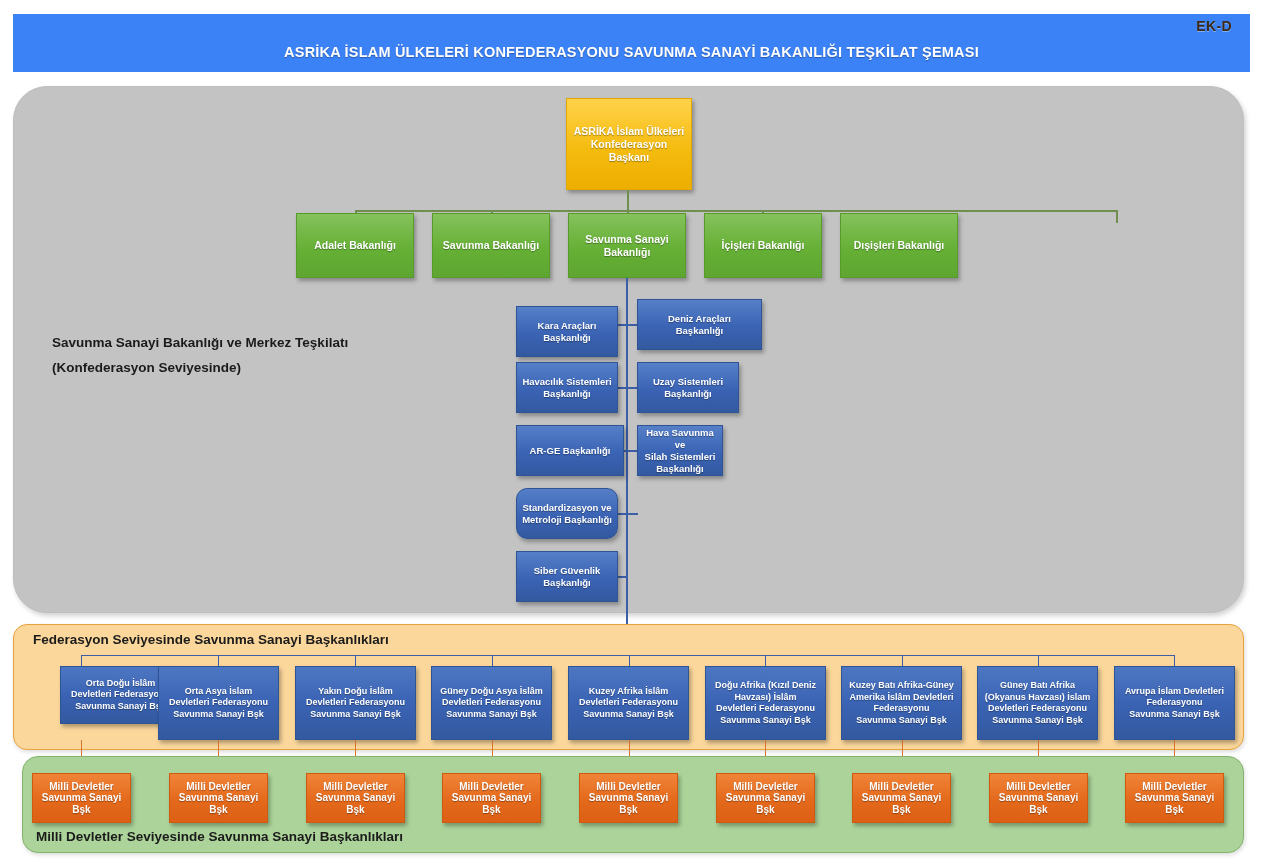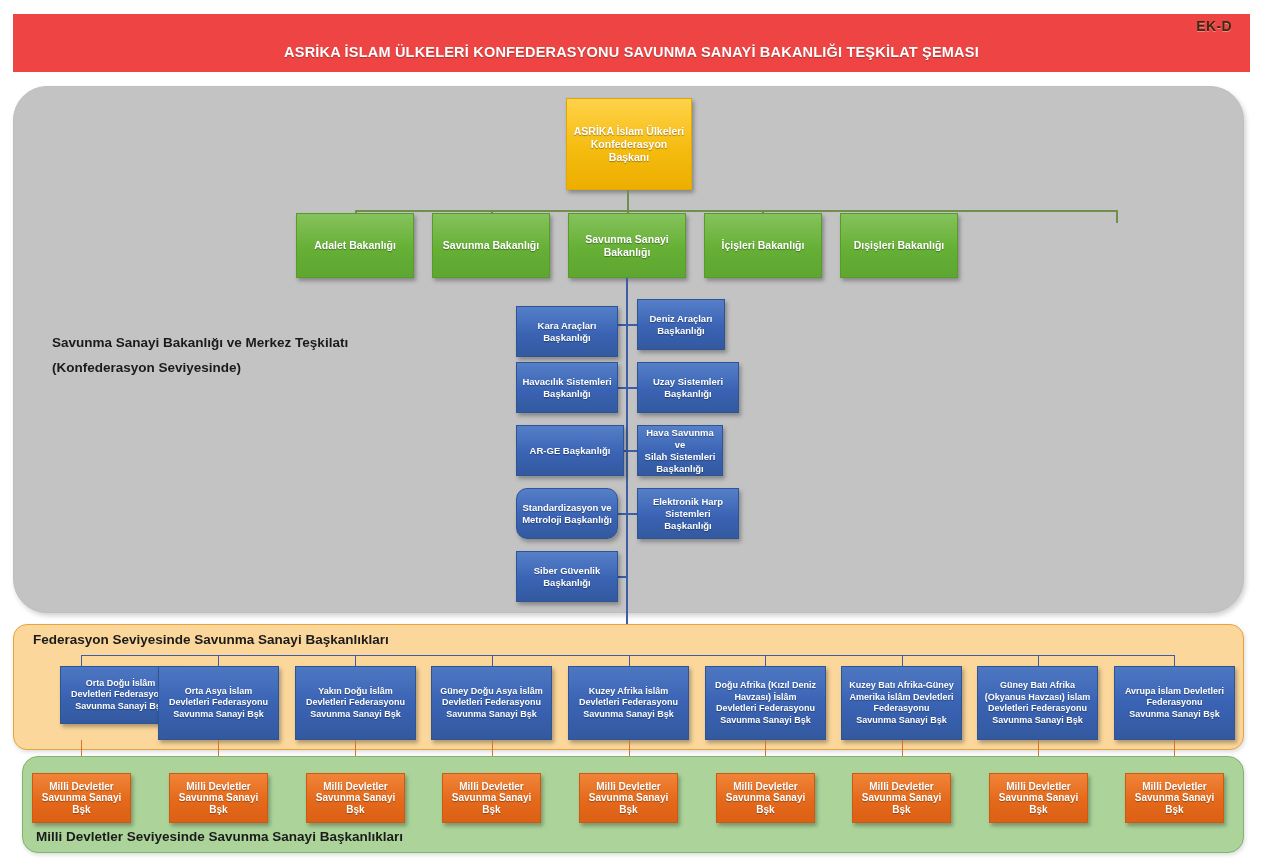--- a/index.html
+++ b/index.html
@@ -13,21 +13,21 @@
     height:866px;
     overflow:hidden;
     background:#ffffff;
   }
 
   
   .header-bar{
     position:absolute;
     left:13px; top:14px;
     width:1237px; height:58px;
-    background:#ef4444;
+    background:#3b82f6;
   }
   .header-title{
     position:absolute;
     left:0; right:0; top:30px;
     text-align:center;
     color:#ffffff;
     font-size:14.5px;
     font-weight:bold;
     letter-spacing:.2px;
     text-shadow:0 1px 1px rgba(0,0,0,.30);
@@ -238,43 +238,37 @@
       <span>Metroloji Başkanlığı</span>
     </div>
   </div>
   <div class="node n-blue" style="left:516px;top:551px;width:102px;height:51px;">
     <div>
       <span>Siber Güvenlik</span>
       <span>Başkanlığı</span>
     </div>
   </div>
 
-  <div class="node n-blue" style="left:637px;top:299px;width:88px;height:51px;">
+  <div class="node n-blue" style="left:637px;top:299px;width:125px;height:51px;">
     <div>
       <span>Deniz Araçları</span>
       <span>Başkanlığı</span>
     </div>
   </div>
   <div class="node n-blue" style="left:637px;top:362px;width:102px;height:51px;">
     <div>
       <span>Uzay Sistemleri</span>
       <span>Başkanlığı</span>
     </div>
   </div>
   <div class="node n-blue" style="left:637px;top:425px;width:86px;height:51px;">
     <div>
       <span>Hava Savunma ve</span>
       <span>Silah Sistemleri</span>
       <span>Başkanlığı</span>
-    </div>
-  </div>
-  <div class="node n-blue" style="left:637px;top:488px;width:102px;height:51px;">
-    <div>
-      <span>Elektronik Harp</span>
-      <span>Sistemleri Başkanlığı</span>
     </div>
   </div>
 
   <div class="panel panel-yellow"></div>
   <div class="panel-caption cap-fed">Federasyon Seviyesinde Savunma Sanayi Başkanlıkları</div>
 
   <div class="ln-blue" style="left:81px;top:655px;width:1094px;height:1.2px;"></div>
   <div class="ln-blue" style="left:81px;top:655px;width:1.2px;height:12px;"></div>
   <div class="ln-blue" style="left:218px;top:655px;width:1.2px;height:12px;"></div>
   <div class="ln-blue" style="left:355px;top:655px;width:1.2px;height:12px;"></div>

